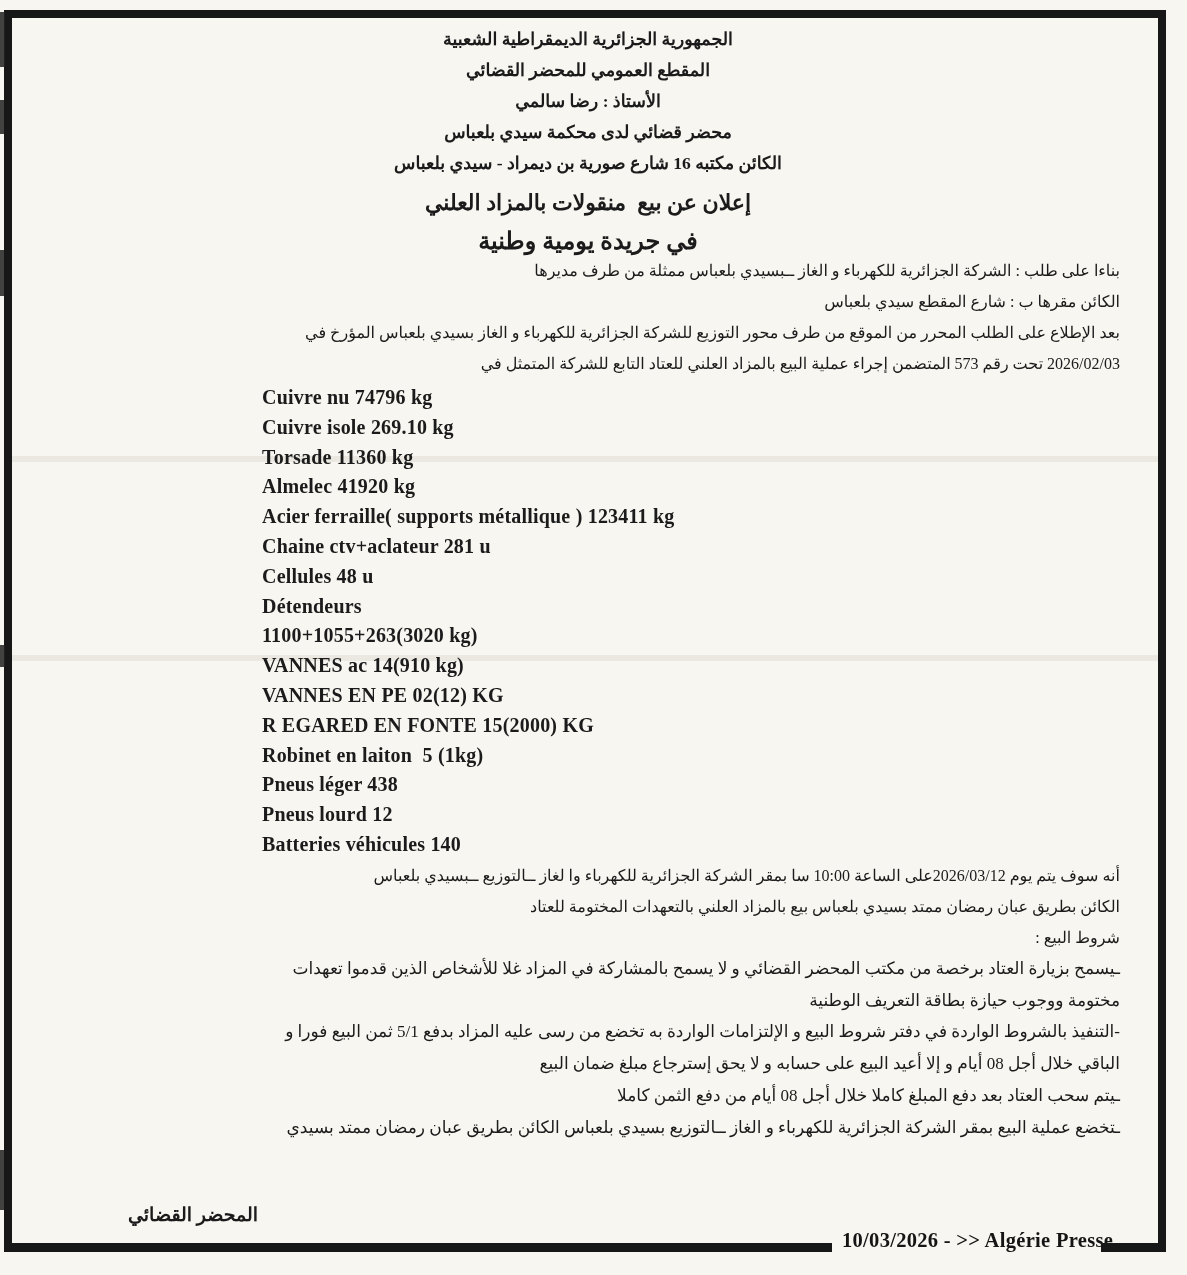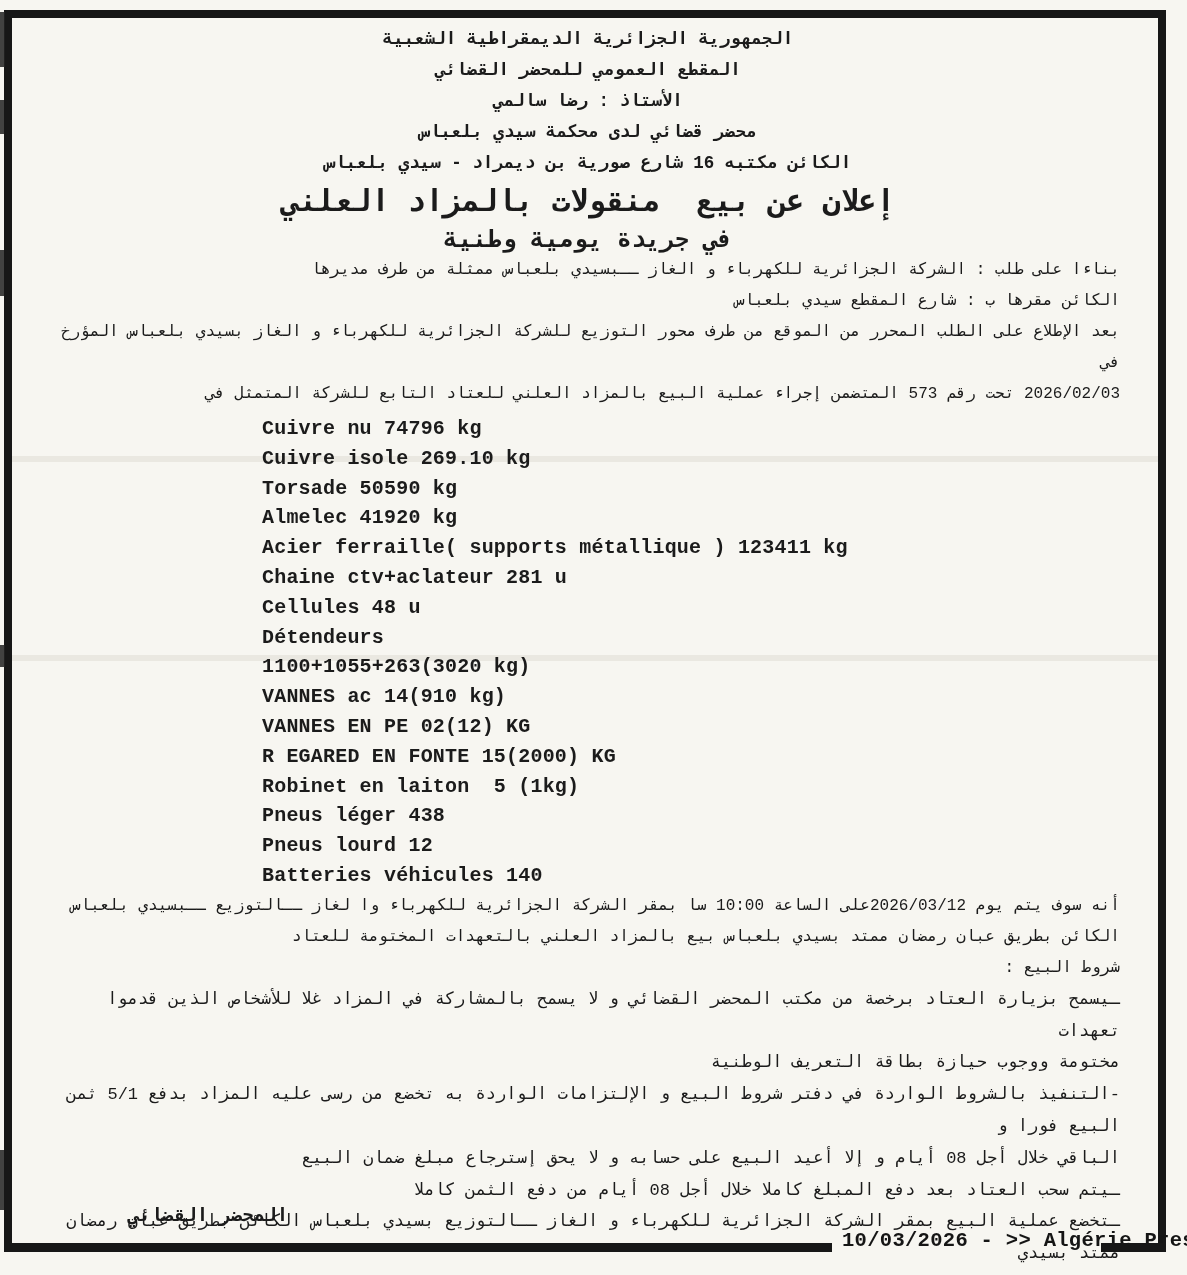--- a/index.html
+++ b/index.html
@@ -1,41 +1,41 @@
 <!DOCTYPE html>
 <html><head>
 <meta charset="utf-8">
 <style>
   html,body{margin:0;padding:0;background:#dddddd;}
   .page{
     position:relative;
     width:1187px;height:1275px;
     background:#f7f6f1;
-    font-family:Liberation Mono, monospace;
+    font-family:Liberation Serif, serif;
     color:#1b1b1b;
     overflow:hidden;
   }
   
   .b-top{position:absolute;left:4px;top:10px;width:1162px;height:8px;background:#171717;}
   .b-left{position:absolute;left:4px;top:10px;width:8px;height:1240px;background:#171717;}
   .b-right{position:absolute;left:1158px;top:10px;width:8px;height:1242px;background:#171717;}
   .smudge{position:absolute;background:#222;opacity:.85;}
   .s1{left:0;top:12px;width:5px;height:55px;}
   .s2{left:0;top:100px;width:4px;height:34px;}
   .s3{left:0;top:250px;width:4px;height:46px;}
   .s4{left:0;top:645px;width:5px;height:22px;}
   .s5{left:0;top:1150px;width:4px;height:60px;}
   .scanband{position:absolute;left:12px;width:1146px;height:6px;background:#e4e2da;opacity:.7;}
   .band1{top:456px;}
   .band2{top:655px;}
 
   .content{position:absolute;left:56px;top:24px;width:1064px;}
 
   .header-line{direction:rtl;text-align:center;font-weight:bold;font-size:17.5px;line-height:31px;}
-  .title{direction:rtl;text-align:center;font-weight:bold;font-size:30px;line-height:48px;white-space:pre;}
+  .title{direction:rtl;text-align:center;font-weight:bold;font-size:22px;line-height:48px;white-space:pre;}
   .subtitle{direction:rtl;text-align:center;font-weight:bold;font-size:24px;line-height:28px;}
 
   .ar-line{direction:rtl;text-align:right;font-size:16px;line-height:31px;}
   .cond-line{direction:rtl;text-align:right;font-size:17px;line-height:31.8px;}
 
   .items{margin-left:206px;margin-top:4px;}
   .item-line{direction:ltr;text-align:left;font-size:20px;line-height:29.8px;font-weight:bold;letter-spacing:.2px;white-space:pre;}
 
   .signature{position:absolute;left:128px;top:1203px;direction:rtl;font-weight:bold;font-size:19px;}
 
@@ -71,21 +71,21 @@
     <div class="subtitle">في جريدة يومية وطنية</div>
 
     <div class="ar-line">بناءا على طلب : الشركة الجزائرية للكهرباء و الغاز  ــبسيدي بلعباس ممثلة من طرف مديرها</div>
     <div class="ar-line">الكائن مقرها ب : شارع المقطع سيدي بلعباس</div>
     <div class="ar-line">بعد الإطلاع على الطلب المحرر من الموقع من طرف محور التوزيع للشركة الجزائرية للكهرباء و الغاز بسيدي بلعباس المؤرخ في</div>
     <div class="ar-line">2026/02/03 تحت رقم 573 المتضمن إجراء عملية البيع بالمزاد العلني للعتاد التابع للشركة المتمثل في</div>
 
     <div class="items">
       <div class="item-line">Cuivre nu 74796 kg</div>
       <div class="item-line">Cuivre isole 269.10 kg</div>
-      <div class="item-line">Torsade 50590 kg</div>
+      <div class="item-line">Torsade 11360 kg</div>
       <div class="item-line">Almelec 41920 kg</div>
       <div class="item-line">Acier ferraille( supports métallique ) 123411 kg</div>
       <div class="item-line">Chaine ctv+aclateur 281 u</div>
       <div class="item-line">Cellules 48 u</div>
       <div class="item-line">Détendeurs</div>
       <div class="item-line">1100+1055+263(3020 kg)</div>
       <div class="item-line">VANNES ac 14(910 kg)</div>
       <div class="item-line">VANNES EN PE 02(12) KG</div>
       <div class="item-line">R EGARED EN FONTE 15(2000) KG</div>
       <div class="item-line">Robinet en laiton  5 (1kg)</div>

